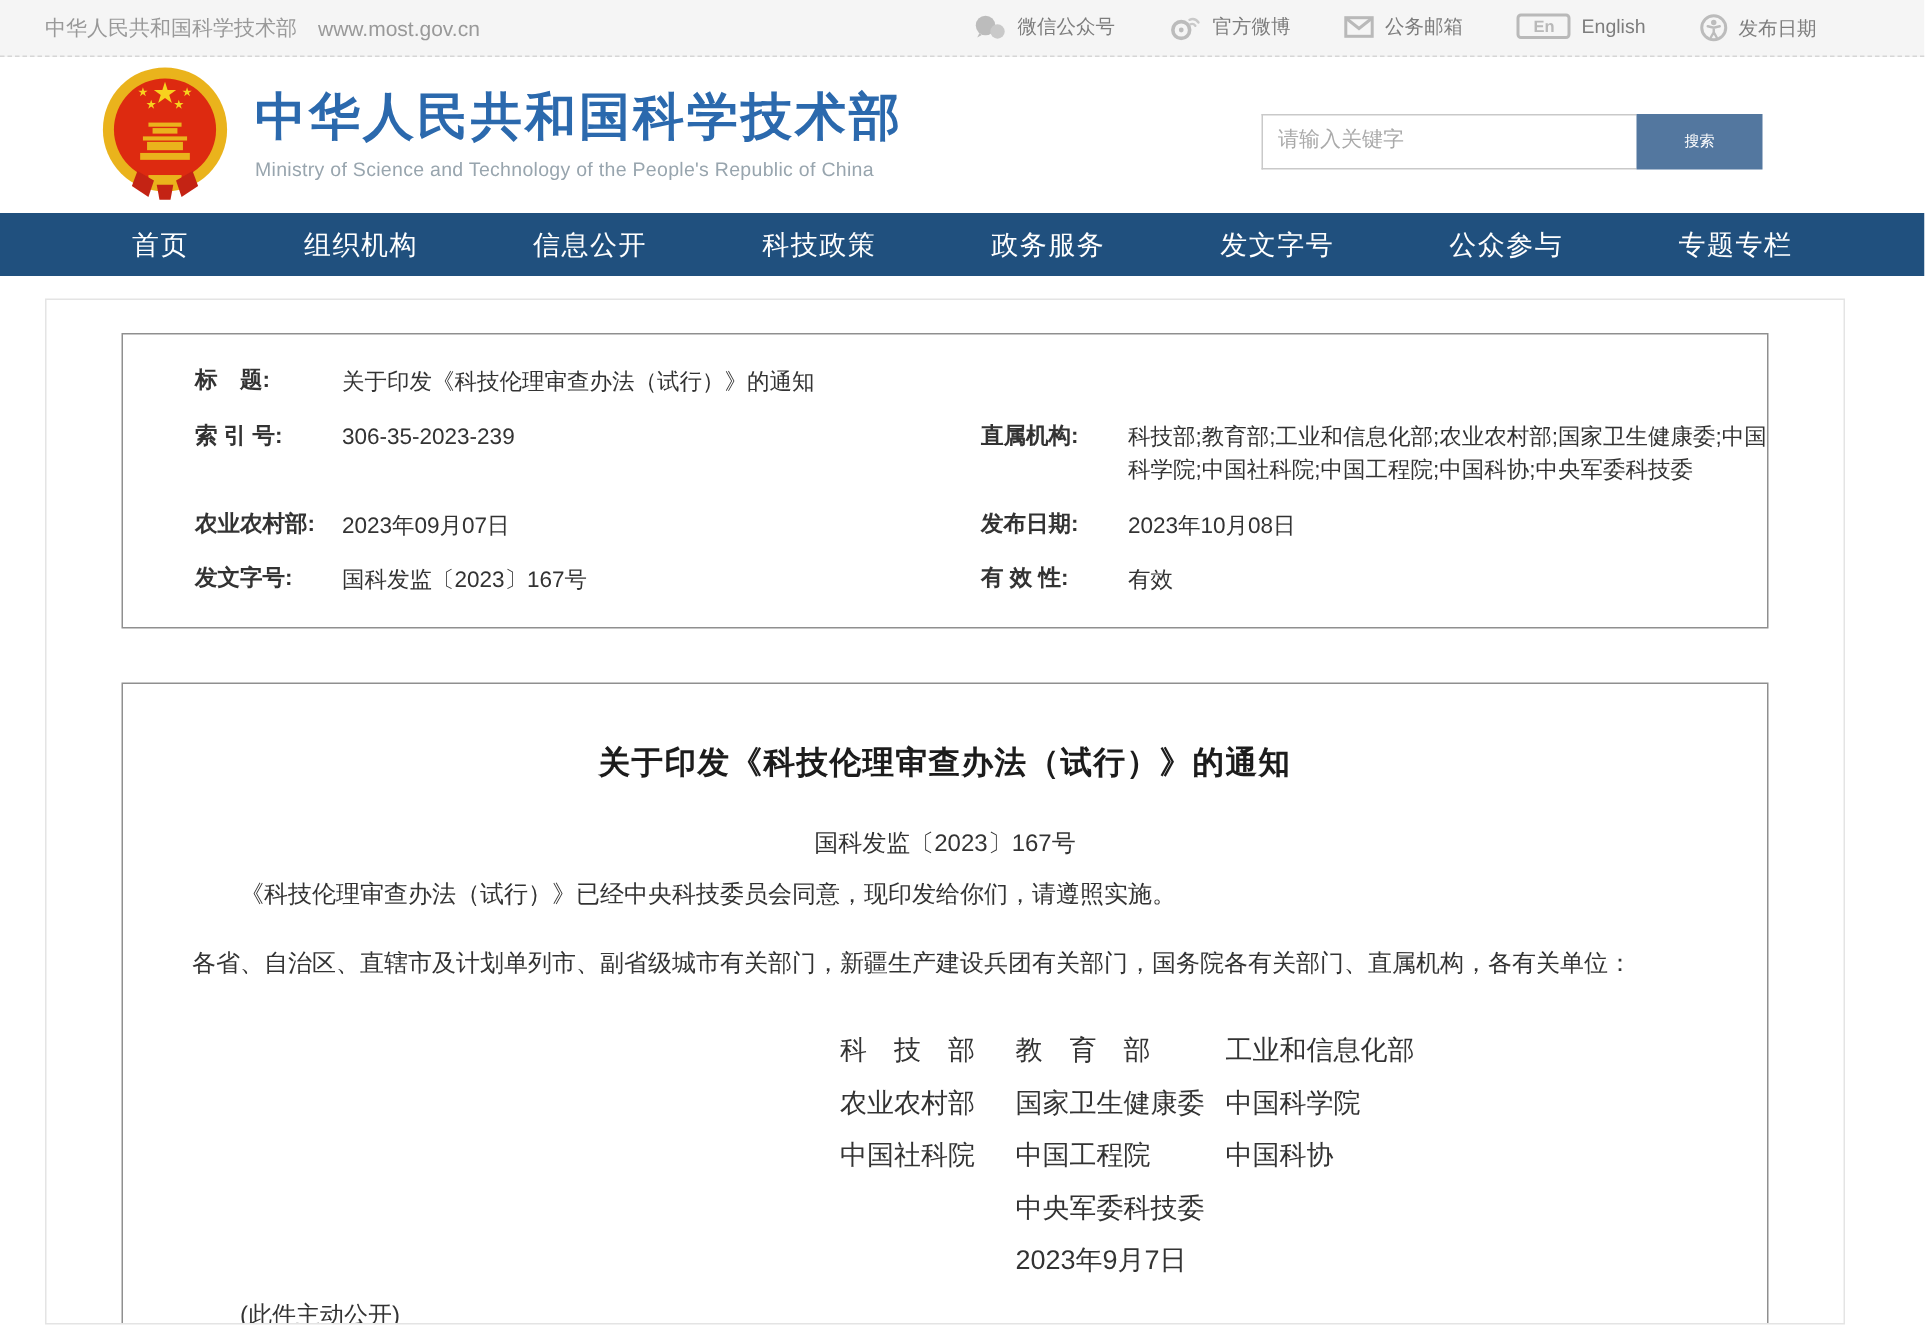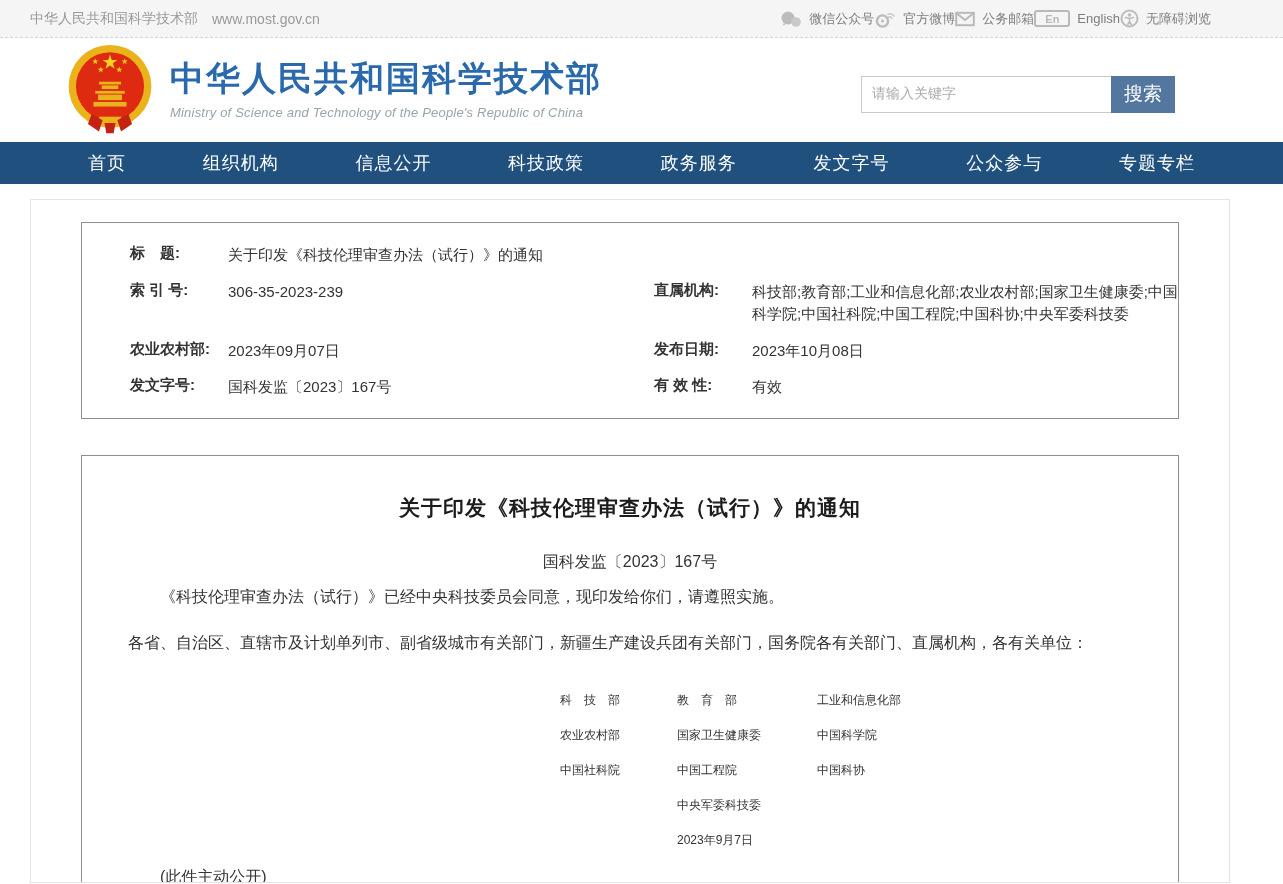--- a/index.html
+++ b/index.html
@@ -4,41 +4,41 @@
 <style>
   * { margin:0; padding:0; box-sizing:border-box; }
   html,body { width:1283px; height:884px; overflow:hidden; background:#fff;
     font-family:"Liberation Sans","DejaVu Sans",sans-serif; color:#333; }
 
   
   .topbar { height:38px; background:#f5f5f5; border-bottom:1px dashed #d6d6d6;
     display:flex; align-items:center; justify-content:space-between;
     padding:0 72px 0 30px; color:#999; font-size:14px; }
   .topbar-left { display:flex; align-items:center; gap:14px; }
-  .topbar-right { display:flex; align-items:center; font-size:13px; color:#7d7d7d; }
+  .topbar-right { display:flex; align-items:flex-start; gap:36px; font-size:13px; color:#7d7d7d; }
   .toplink { display:flex; align-items:center; gap:7px; cursor:pointer; color:#7d7d7d; text-decoration:none; }
   .toplink svg { display:block; }
   .en-badge { display:inline-flex; align-items:center; justify-content:center;
     width:36px; height:17px; border:2px solid #b9b9b9; border-radius:3px;
     color:#b9b9b9; font-weight:bold; font-size:11px; }
 
   
   .header { height:104px; background:#fff; display:flex; align-items:center;
     justify-content:space-between; padding:0 108px 0 64px; }
   .brand { display:flex; align-items:center; gap:14px; }
   .emblem { width:92px; height:92px; flex:none; }
   .brand-title { font-size:34px; font-weight:bold; color:#2b69ad; letter-spacing:2px; line-height:1.1; }
-  .brand-subtitle { font-size:13px; color:#98a5ae; margin-top:7px; letter-spacing:.2px;font-style:italic; }
+  .brand-subtitle { font-size:13px; color:#98a5ae; margin-top:7px; letter-spacing:.2px; }
   .search { display:flex; margin-top:8px; }
   .search input { width:250px; height:37px; border:1px solid #c9c9c9; border-right:none;
     padding:0 10px; font-size:14px; outline:none; color:#333;
     font-family:Liberation Serif, serif; }
   .search input::placeholder { color:#aaa; }
-  .search button { width:64px; height:37px; background:#53779f; color:#fff; border:none;
-    font-size:19px; cursor:pointer; font-family:"Liberation Sans","DejaVu Sans",sans-serif; }
+  .search button { width:84px; height:37px; background:#53779f; color:#fff; border:none;
+    font-size:10px; cursor:pointer; font-family:"Liberation Sans","DejaVu Sans",sans-serif; }
 
   
   .nav { height:42px; background:#20507e; display:flex; align-items:center;
     justify-content:space-between; padding:0 88px; }
   .nav a { color:#fff; font-size:18px; letter-spacing:1px; text-decoration:none; cursor:pointer; white-space:nowrap;font-family:Liberation Serif, serif; }
 
   
   .content-panel { width:1200px; height:684px; margin:15px 0 0 30px;
     border:1px solid #e4e4e4; background:#fff; padding:22px 50px 0; overflow:hidden; }
 
@@ -52,21 +52,21 @@
   .meta-value { margin-left:18px; line-height:1.5; color:#333; }
   .meta-cell.right .meta-value { max-width:452px; }
 
   
   .doc-box { border:1px solid #8f8f8f; margin-top:36px; padding:38px 46px 80px; min-height:430px; }
   .doc-title { font-size:21px; font-weight:bold; text-align:center; color:#1c1c1c; letter-spacing:1px; }
   .doc-number { text-align:center; font-size:16px; margin-top:30px; color:#333; }
   .doc-p { font-size:16px; line-height:1.5; margin-top:22px; color:#333; }
   .doc-p.indent { text-indent:2em; margin-top:12px; }
   .sig { margin:34px 0 0 432px; display:grid; grid-template-columns:117px 140px auto;
-    row-gap:13px; font-size:12px; line-height:22px; color:#333; }
+    row-gap:13px; font-size:18px; line-height:22px; color:#333; }
   .disclosure { margin:16px 0 0 32px; font-size:16px; color:#333; }
 </style>
 </head>
 <body>
 
 <div class="topbar">
   <div class="topbar-left">
     <span>中华人民共和国科学技术部</span>
     <span>www.most.gov.cn</span>
   </div>
@@ -106,21 +106,21 @@
       <span>English</span>
     </a>
     <a class="toplink">
       <span>
         <svg width="19" height="19" viewBox="0 0 19 19">
             <circle cx="9.5" cy="9.5" r="8" fill="none" stroke="#bcbcbc" stroke-width="2"></circle>
             <circle cx="9.5" cy="6" r="1.8" fill="#bcbcbc"></circle>
             <path d="M5.5 8.5l4 1 4-1M9.5 9.5v3l-2 3.5M9.5 12.5l2 3.5" fill="none" stroke="#bcbcbc" stroke-width="1.6" stroke-linecap="round"></path>
           </svg>
       </span>
-      <span>无障碍浏览</span>
+      <span>发布日期</span>
     </a>
   </div>
 </div>
 
 <div class="header">
   <div class="brand">
     <svg class="emblem" viewBox="0 0 100 100">
       <defs>
         <polygon id="st" points="0,-1 0.224,-0.309 0.951,-0.309 0.363,0.118 0.588,0.809 0,0.382 -0.588,0.809 -0.363,0.118 -0.951,-0.309 -0.224,-0.309"></polygon>
       </defs>

